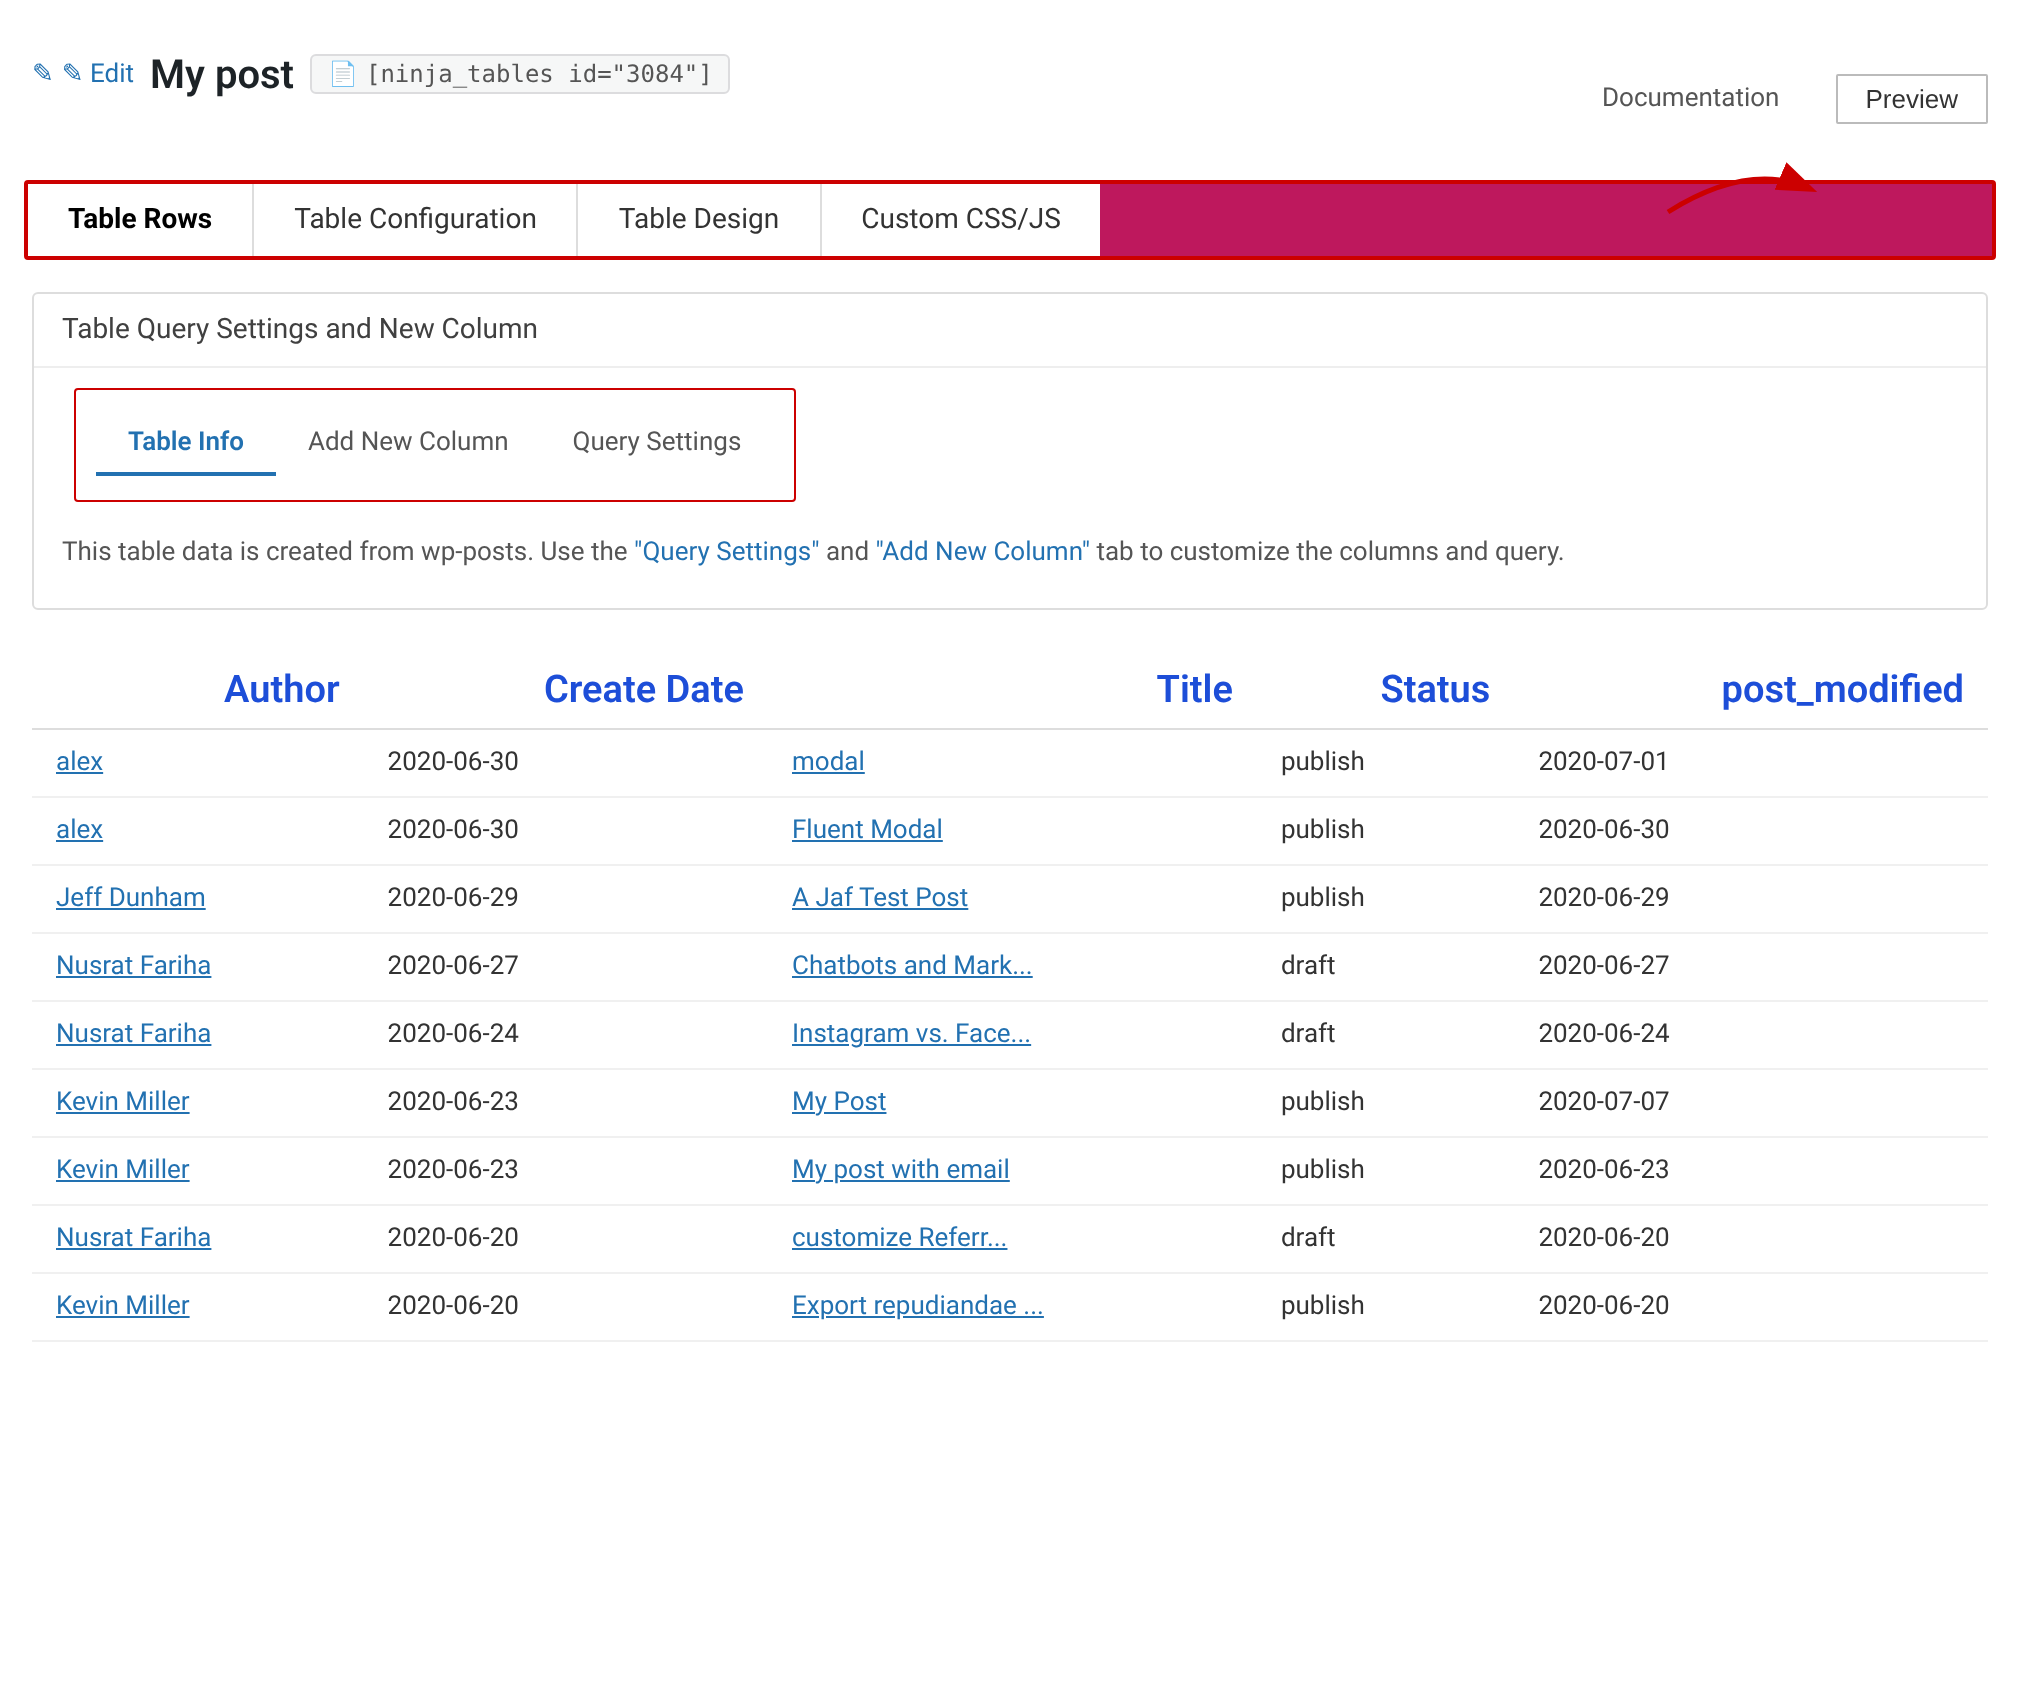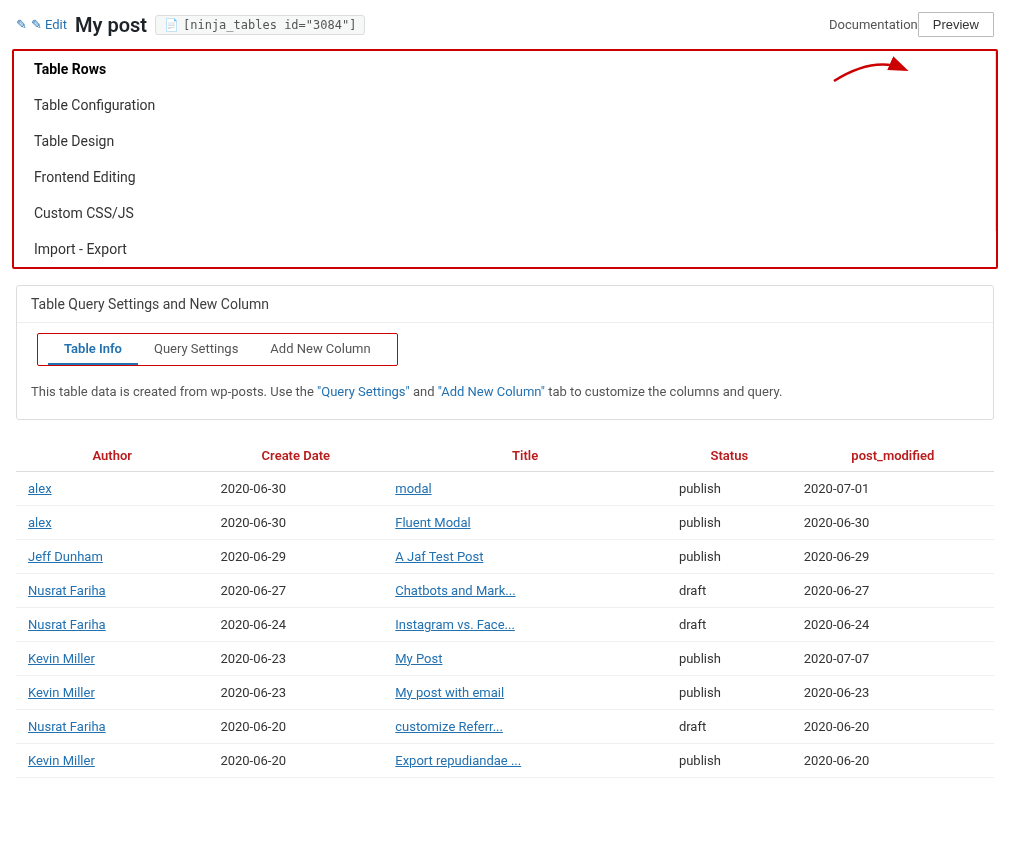--- a/index.html
+++ b/index.html
@@ -55,45 +55,45 @@
       border: 1px solid #dcdcde;
       border-radius: 3px;
       padding: 2px 8px;
       font-size: 12px;
       color: #555;
       font-family: monospace;
     }
     .top-bar-right {
       display: flex;
       align-items: center;
-      gap: 0;
+      gap: 28px;
+      margin-top: 25px;
     }
     .doc-link {
       color: #555;
       text-decoration: none;
       font-size: 13px;
     }
     .preview-btn {
       border: 1px solid #bbb;
       background: #fff;
       padding: 4px 14px;
       border-radius: 1px;
       font-size: 13px;
       cursor: pointer;
       color: #333;
     }
 
     
     .tab-nav-wrapper {
       border: 2px solid #cc0000;
       border-radius: 2px;
-      margin: 4px 12px 0 12px;
-      display: flex;
-      background: #a3a3a3;
-      flex-direction: column;
+      margin: 20px 12px 0 12px;
+      display: flex;
+      background: #be185d;
     }
     .tab-nav-item {
       padding: 10px 20px;
       font-size: 14px;
       cursor: pointer;
       border-right: 1px solid #ddd;
       color: #333;
       white-space: nowrap;
       background: #fff;
     }
@@ -120,21 +120,21 @@
     }
     .query-box-title {
       padding: 10px 14px;
       font-size: 14px;
       color: #404040;
       border-bottom: 1px solid #eee;
     }
     .sub-tabs {
       display: flex;
       border-bottom: 1px solid #ddd;
-      padding: 0 10px;
+      padding: 12px 10px;
       background: #fff;
       border: 1px solid #cc0000;
       border-radius: 2px;
       margin: 10px 10px 0 10px;
       width: fit-content;
     }
     .sub-tab {
       padding: 7px 16px;
       font-size: 13px;
       cursor: pointer;
@@ -157,25 +157,25 @@
       text-decoration: none;
     }
 
     
     .data-table {
       width: 100%;
       border-collapse: collapse;
       margin-top: 8px;
     }
     .data-table th {
-      text-align: center;
+      text-align: right;
       padding: 8px 12px;
-      font-size: 13px;
+      font-size: 19px;
       font-weight: 600;
-      color: #b91c1c;
+      color: #1d4ed8;
       border-bottom: 1px solid #ddd;
       background: #fff;
     }
     .data-table td {
       padding: 9px 12px;
       font-size: 13px;
       border-bottom: 1px solid #f0f0f0;
       color: #333;
     }
     .data-table td a {
@@ -221,37 +221,35 @@
           <path d="M0,0 L0,6 L8,3 z" fill="#cc0000"></path>
         </marker>
       </defs>
     </svg>
   </div>
 
   <div class="tab-nav-wrapper">
     <div class="tab-nav-item active">Table Rows</div>
     <div class="tab-nav-item">Table Configuration</div>
     <div class="tab-nav-item">Table Design</div>
-    <div class="tab-nav-item">Frontend Editing</div>
     <div class="tab-nav-item">Custom CSS/JS</div>
-    <div class="tab-nav-item">Import - Export</div>
   </div>
 
   <div class="content-area">
 
     <div class="query-box">
       <div class="query-box-title">
         <span>Table Query Settings and New Column</span>
       </div>
 
       <div style="padding: 0 10px 0 10px;">
         <div class="sub-tabs">
           <div class="sub-tab active">Table Info</div>
+          <div class="sub-tab">Add New Column</div>
           <div class="sub-tab">Query Settings</div>
-          <div class="sub-tab">Add New Column</div>
         </div>
       </div>
 
       <div class="query-info-text">
         This table data is created from wp-posts. Use the <a href="#">"Query Settings"</a> and <a href="#">"Add New Column"</a> tab to customize the columns and query.
       </div>
     </div>
 
     <table class="data-table">
       <thead>

